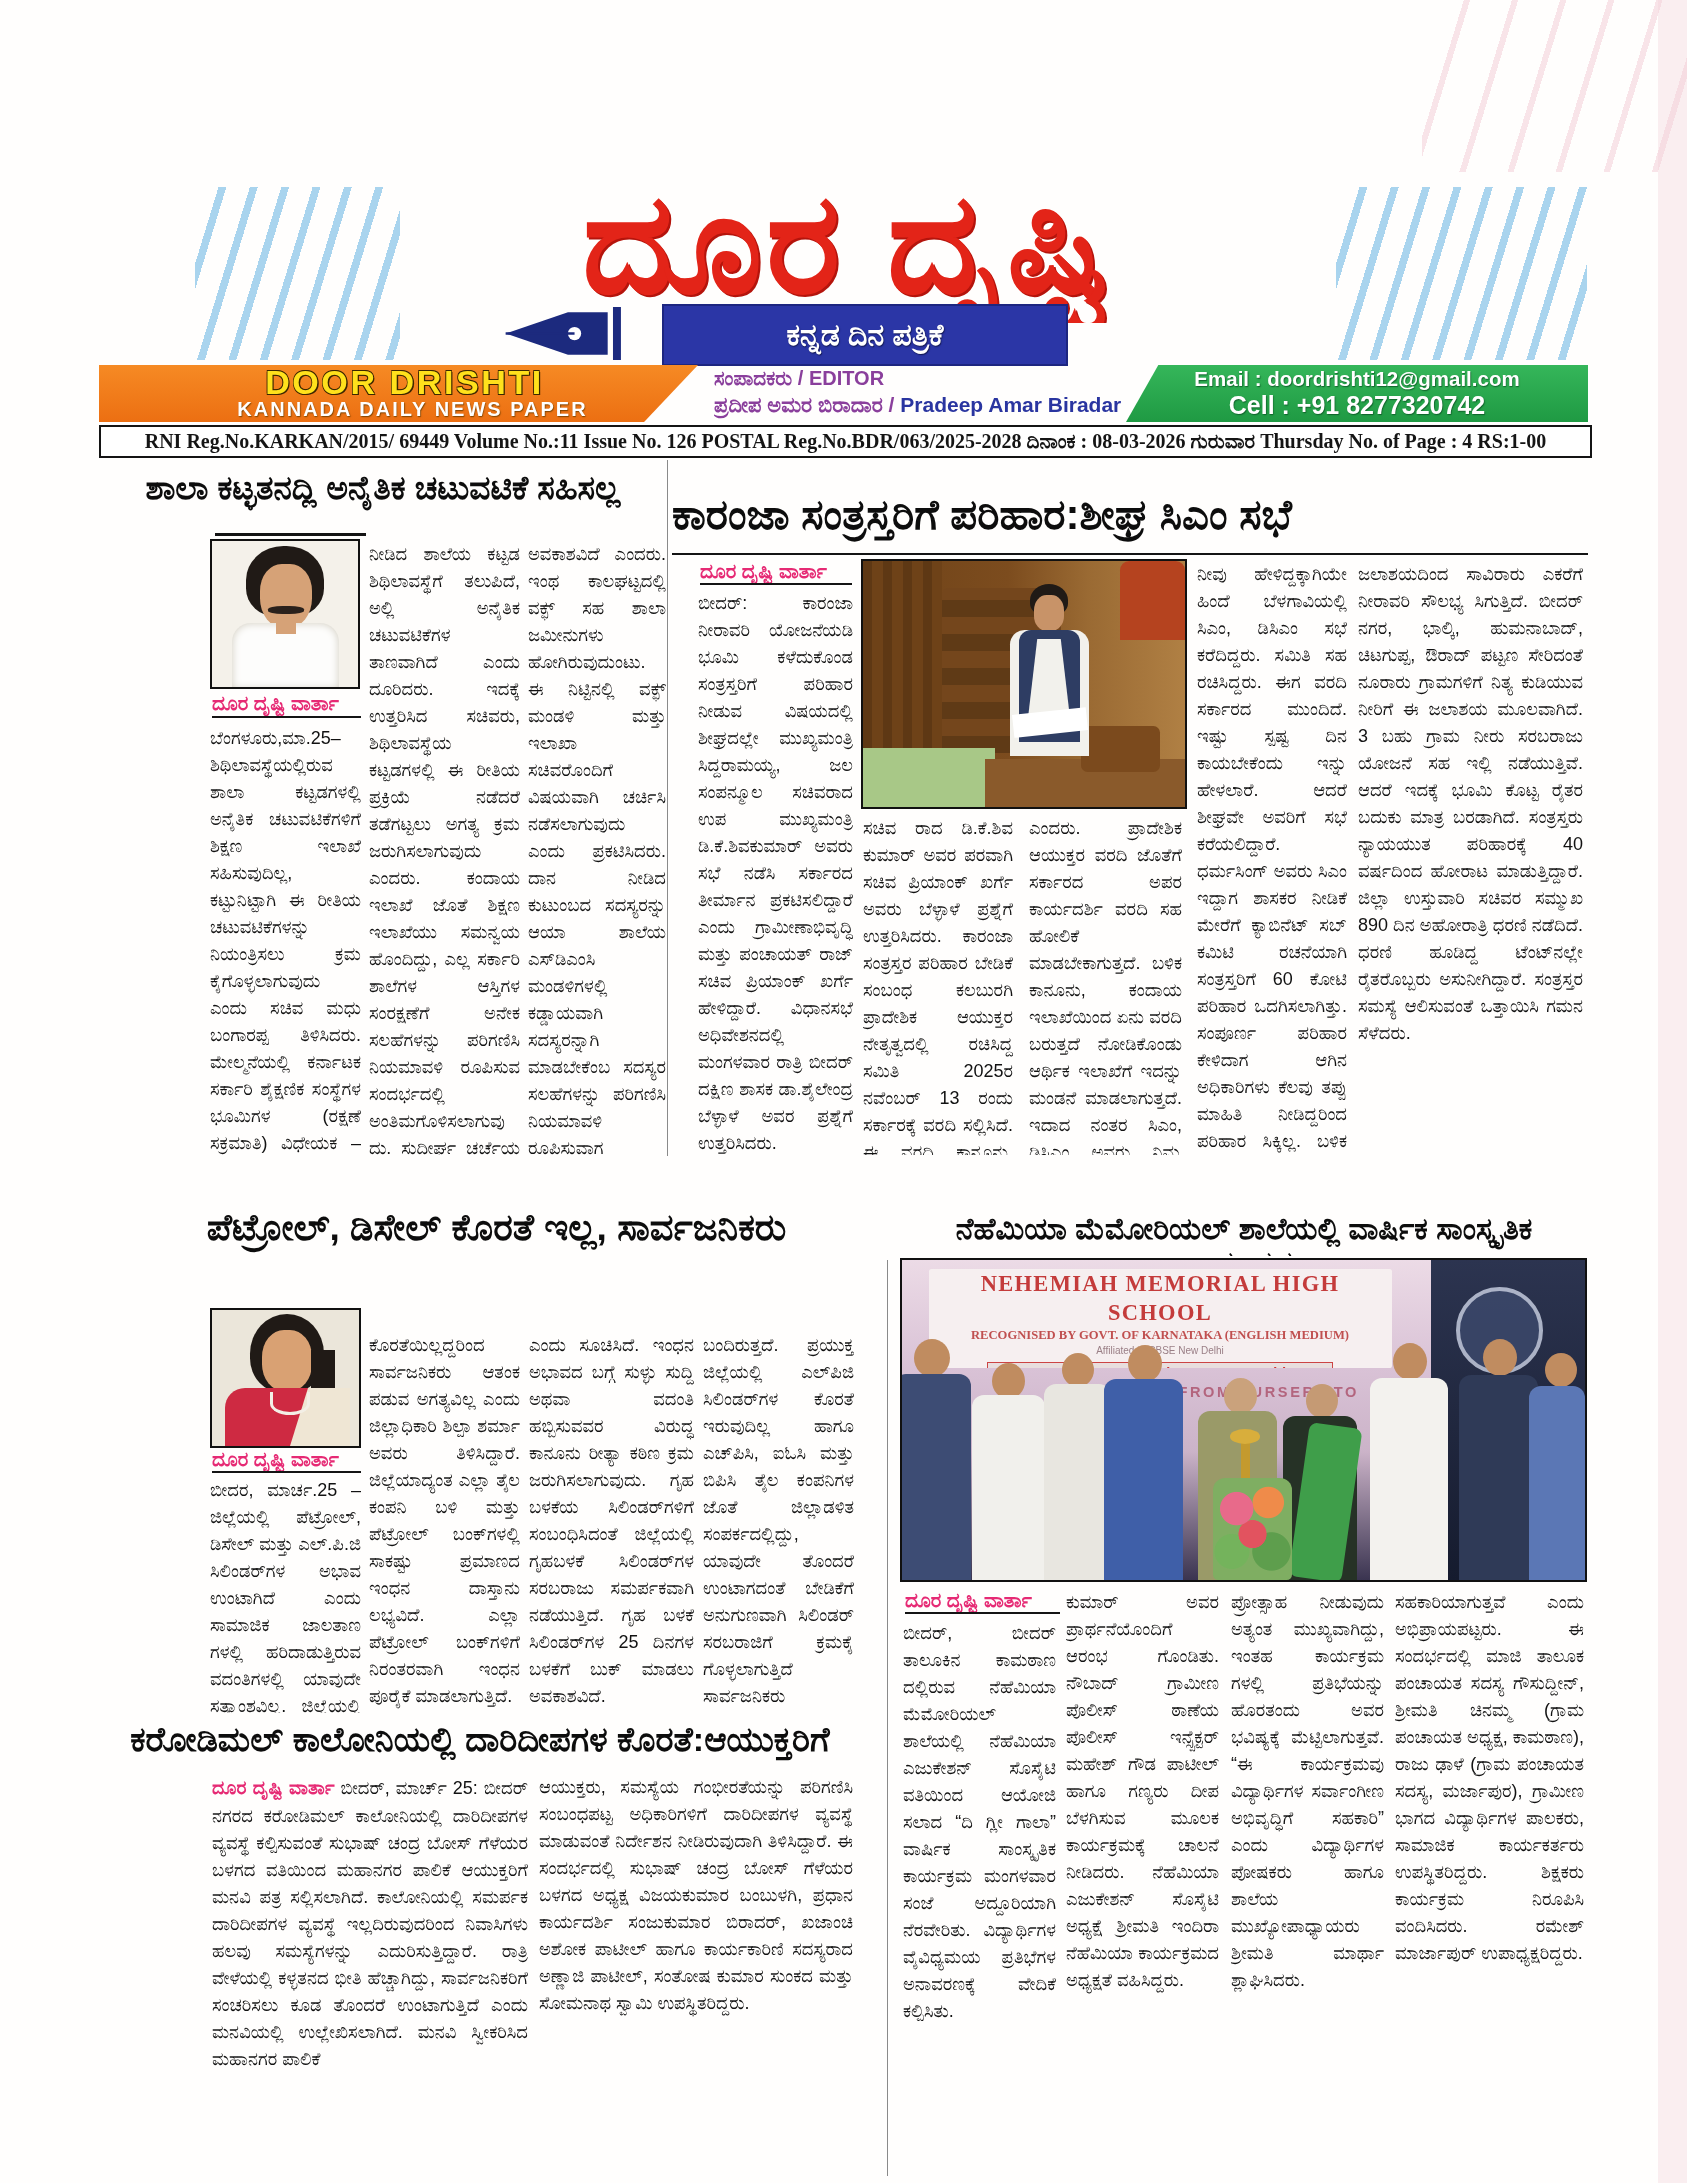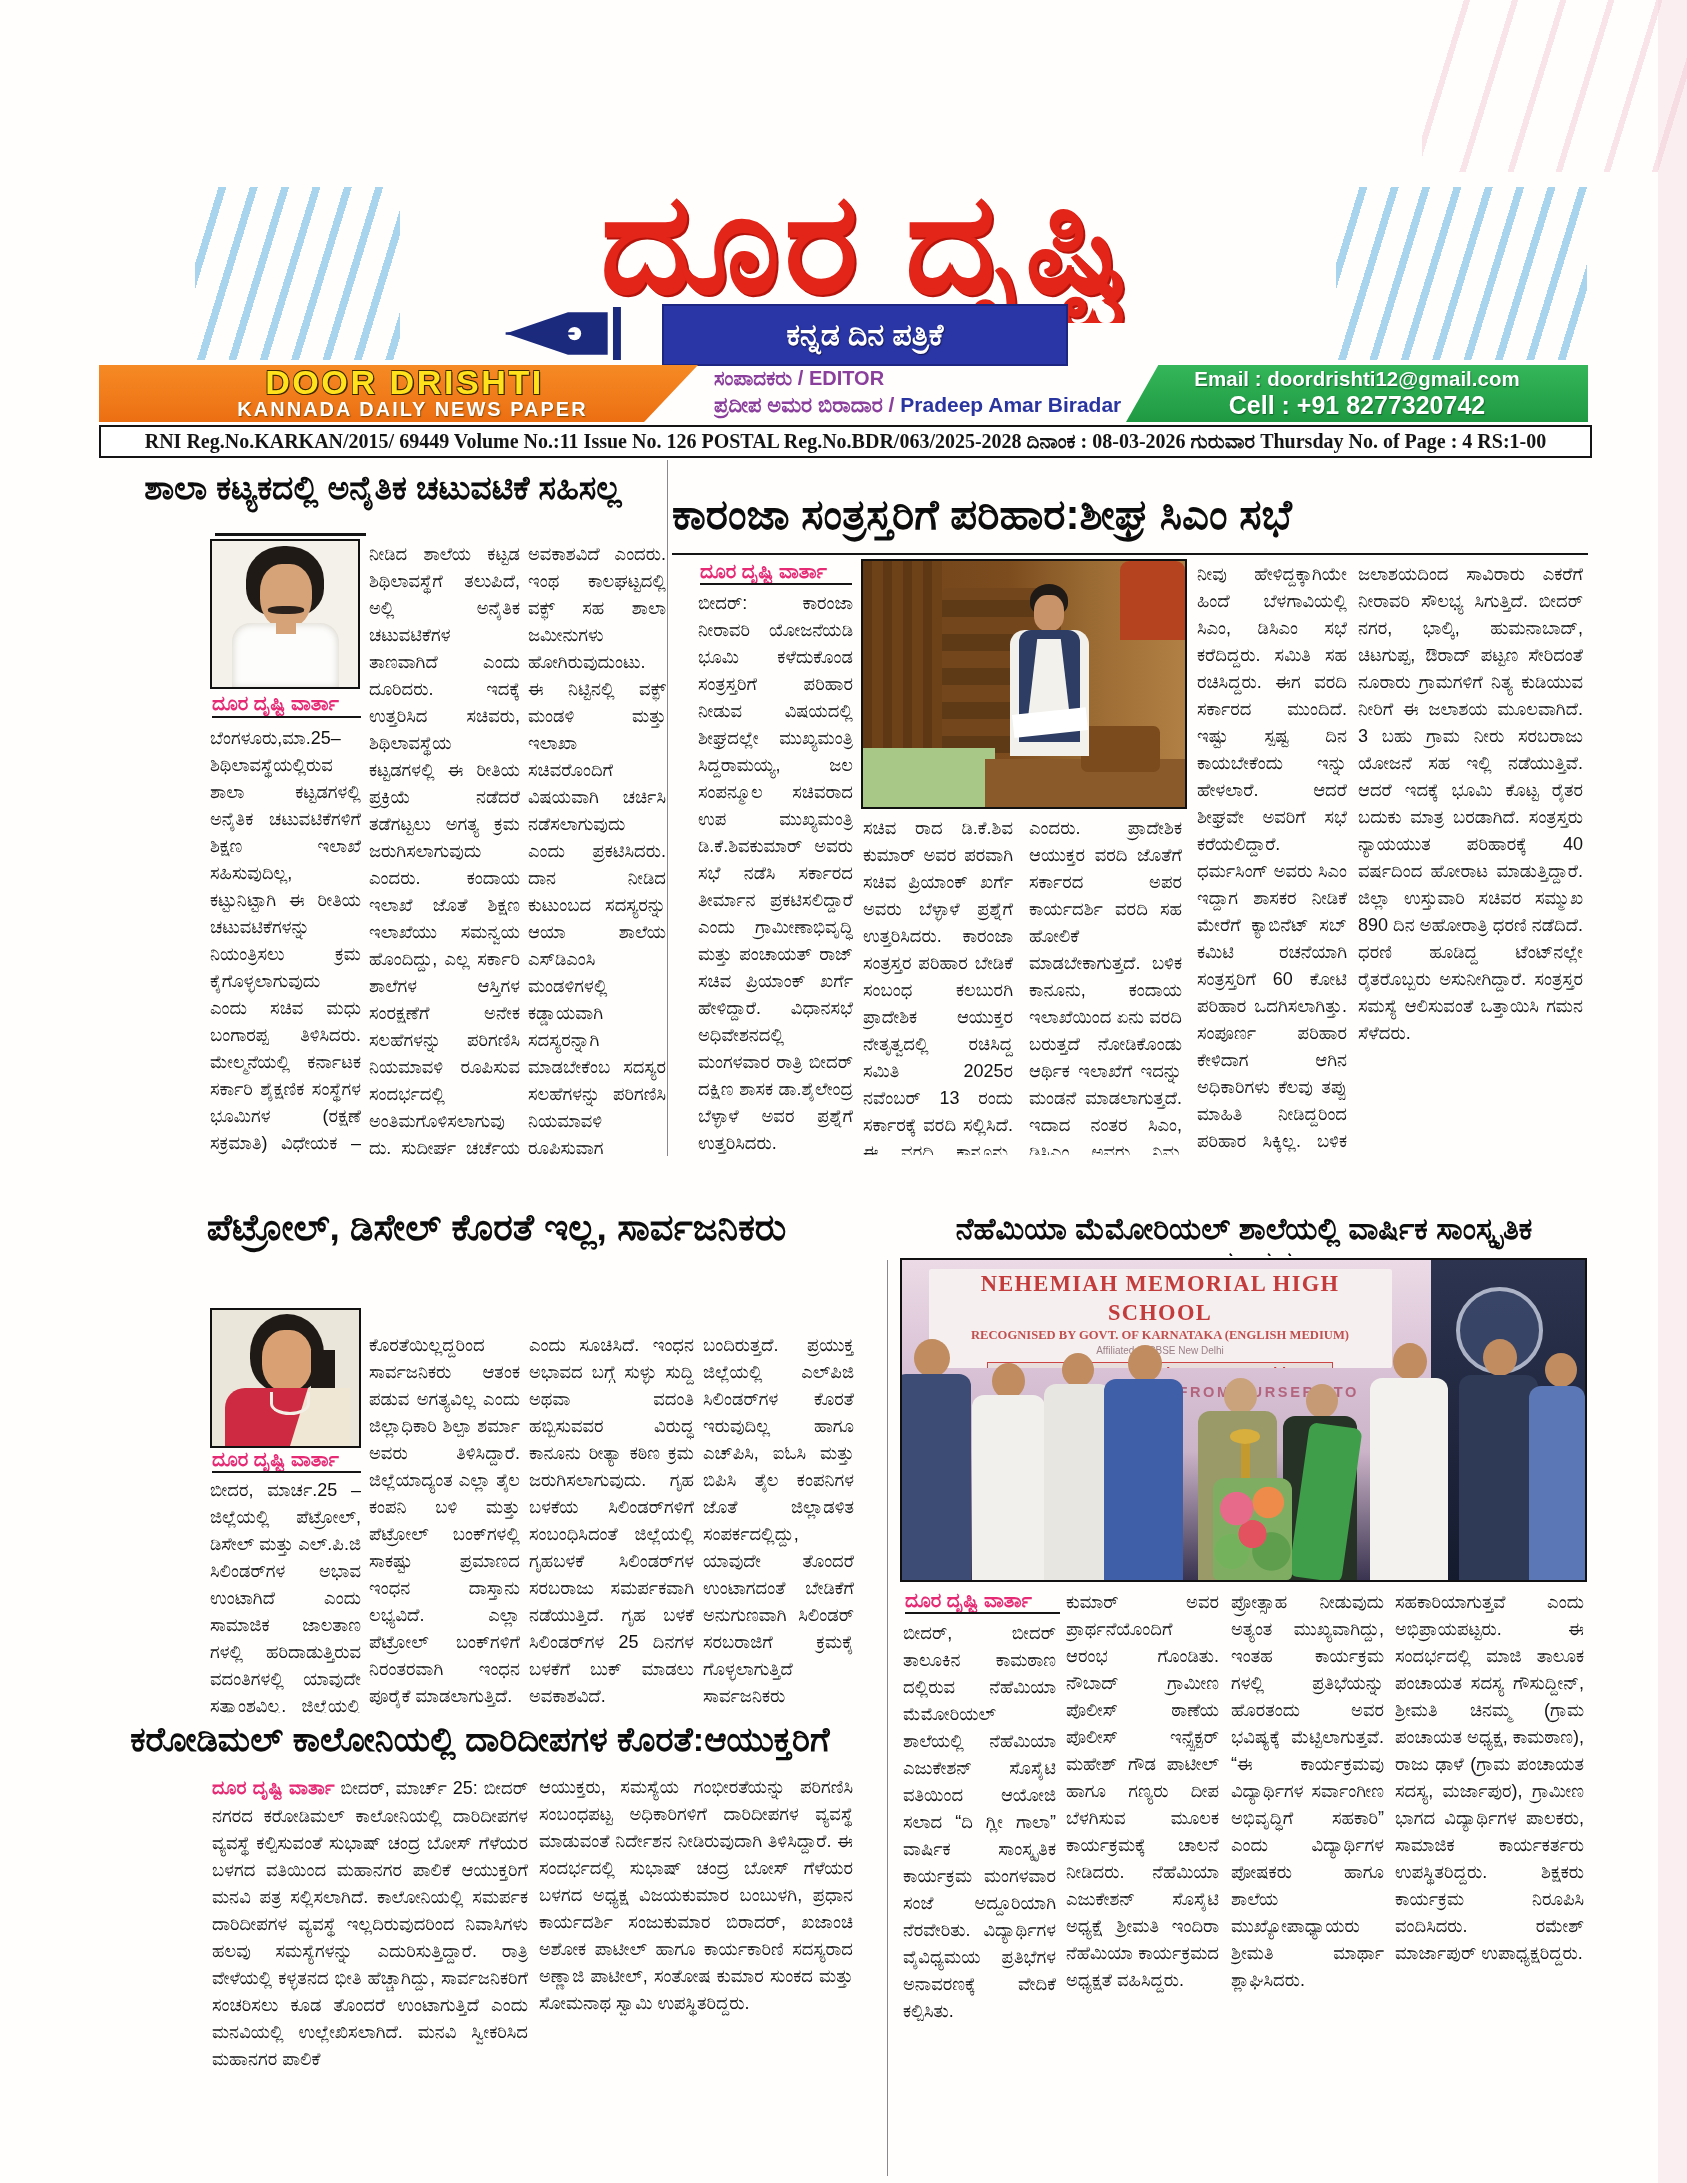--- a/index.html
+++ b/index.html
@@ -48,21 +48,21 @@
 <body>
 
 <div class="page">
 
   <div class="abs" style="left:1658px;top:0;width:29px;height:2183px;background:#f8e7ea;opacity:.7;"></div>
   <div class="stripes-pink" style="left:1422px;top:0;width:265px;height:172px;"></div>
 
   <div class="abs" style="left:0;top:0;width:1687px;height:364px;">
     <div class="stripes" style="left:195px;top:187px;width:205px;height:173px;"></div>
     <div class="stripes" style="left:1336px;top:187px;width:251px;height:173px;"></div>
-    <div class="abs mast-title" style="left:388px;top:164px;width:959px;height:159px;font-size:140px;text-align:center;line-height:159px;overflow:hidden;">ದೂರ ದೃಷ್ಟಿ</div>
+    <div class="abs mast-title" style="left:370px;top:164px;width:959px;height:159px;font-size:140px;text-align:center;line-height:159px;overflow:hidden;">ದೂರ ದೃಷ್ಟಿ</div>
 
     <svg class="abs" style="left:503px;top:303px;width:159px;height:61px;" viewBox="0 0 240 92">
       <polygon points="4,46 98,14 158,14 158,78 98,78" fill="#1c2a7e"></polygon>
       <circle cx="108" cy="46" r="10" fill="#ffffff"></circle>
       <line x1="4" y1="46" x2="108" y2="46" stroke="#1c2a7e" stroke-width="4"></line>
       <rect x="166" y="6" width="12" height="80" fill="#1c2a7e"></rect>
     </svg>
     <div class="abs tag-box" style="left:662px;top:304px;width:402px;height:58px;font-size:30px;">
       <span>ಕನ್ನಡ ದಿನ ಪತ್ರಿಕೆ</span>
     </div>
@@ -85,21 +85,21 @@
       <div class="greentxt" style="font-size:25px;line-height:25px;">Cell : +91 8277320742</div>
     </div>
   </div>
 
   <div class="abs regbox" style="left:99px;top:425px;width:1489px;height:29px;font-size:20px;">
     <span>RNI Reg.No.KARKAN/2015/ 69449   Volume No.:11   Issue No. 126 POSTAL Reg.No.BDR/063/2025-2028 ದಿನಾಂಕ : 08-03-2026    ಗುರುವಾರ    Thursday    No. of  Page : 4 RS:1-00</span>
   </div>
 
   <div class="abs vrule" style="left:667px;top:460px;width:1.3px;height:696px;"></div>
 
-  <div class="abs headline" style="left:101px;top:470px;width:564px;height:64px;font-size:33px;">ಶಾಲಾ ಕಟ್ಯಕದಲ್ಲಿ ಅನೈತಿಕ ಚಟುವಟಿಕೆ ಸಹಿಸಲ್ಲ</div>
+  <div class="abs headline" style="left:101px;top:470px;width:564px;height:64px;font-size:33px;">ಶಾಲಾ ಕಟ್ಳತನದ್ಲಿ ಅನೈತಿಕ ಚಟುವಟಿಕೆ ಸಹಿಸಲ್ಲ</div>
   <div class="abs rule" style="left:215px;top:533px;width:151px;height:3.3px;"></div>
 
   <div class="abs photo" style="left:210px;top:539px;width:146px;height:146px;background:#f4f1ea;">
     <div class="abs hair" style="left:34px;top:5.3px;width:78px;height:71px;border-radius:48% 48% 40% 40%;"></div>
     <div class="abs skin" style="left:48px;top:22.5px;width:52px;height:64px;border-radius:42% 42% 46% 46%;"></div>
     <div class="abs" style="left:56px;top:65px;width:36px;height:8px;background:#2a211c;border-radius:40%;"></div>
     <div class="abs" style="left:20px;top:82px;width:107px;height:66px;background:#fdfdfc;border-radius:18.5px 18.5px 0 0;box-shadow:inset 0 0 8px #cfcabd;"></div>
     <div class="abs skin" style="left:64px;top:78px;width:20px;height:14.6px;"></div>
   </div>
   <div class="abs byline" style="left:212px;top:692px;width:149px;height:24px;border-bottom:2px solid #141414;">ದೂರ ದೃಷ್ಟಿ ವಾರ್ತಾ</div>

